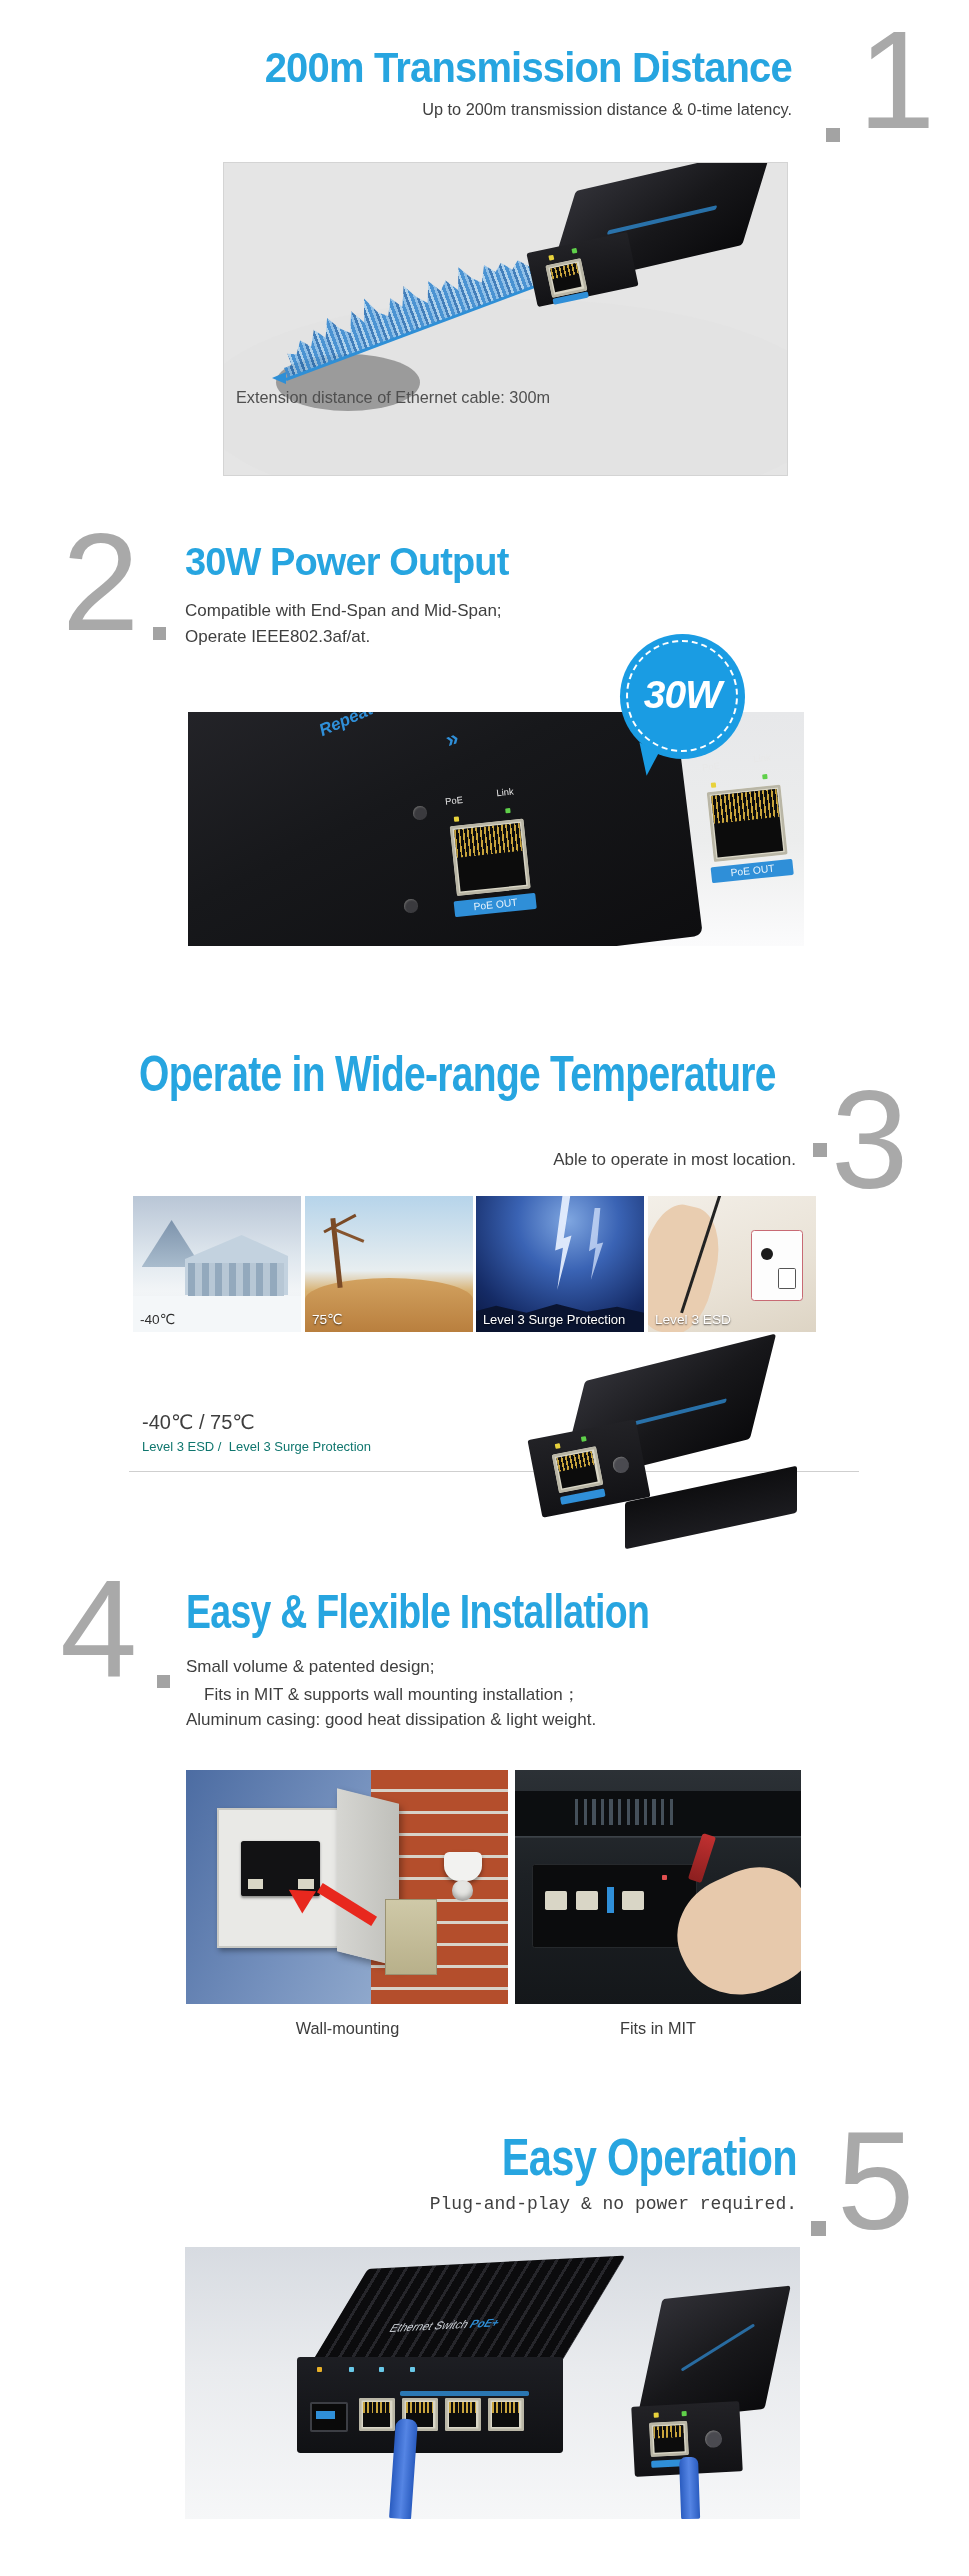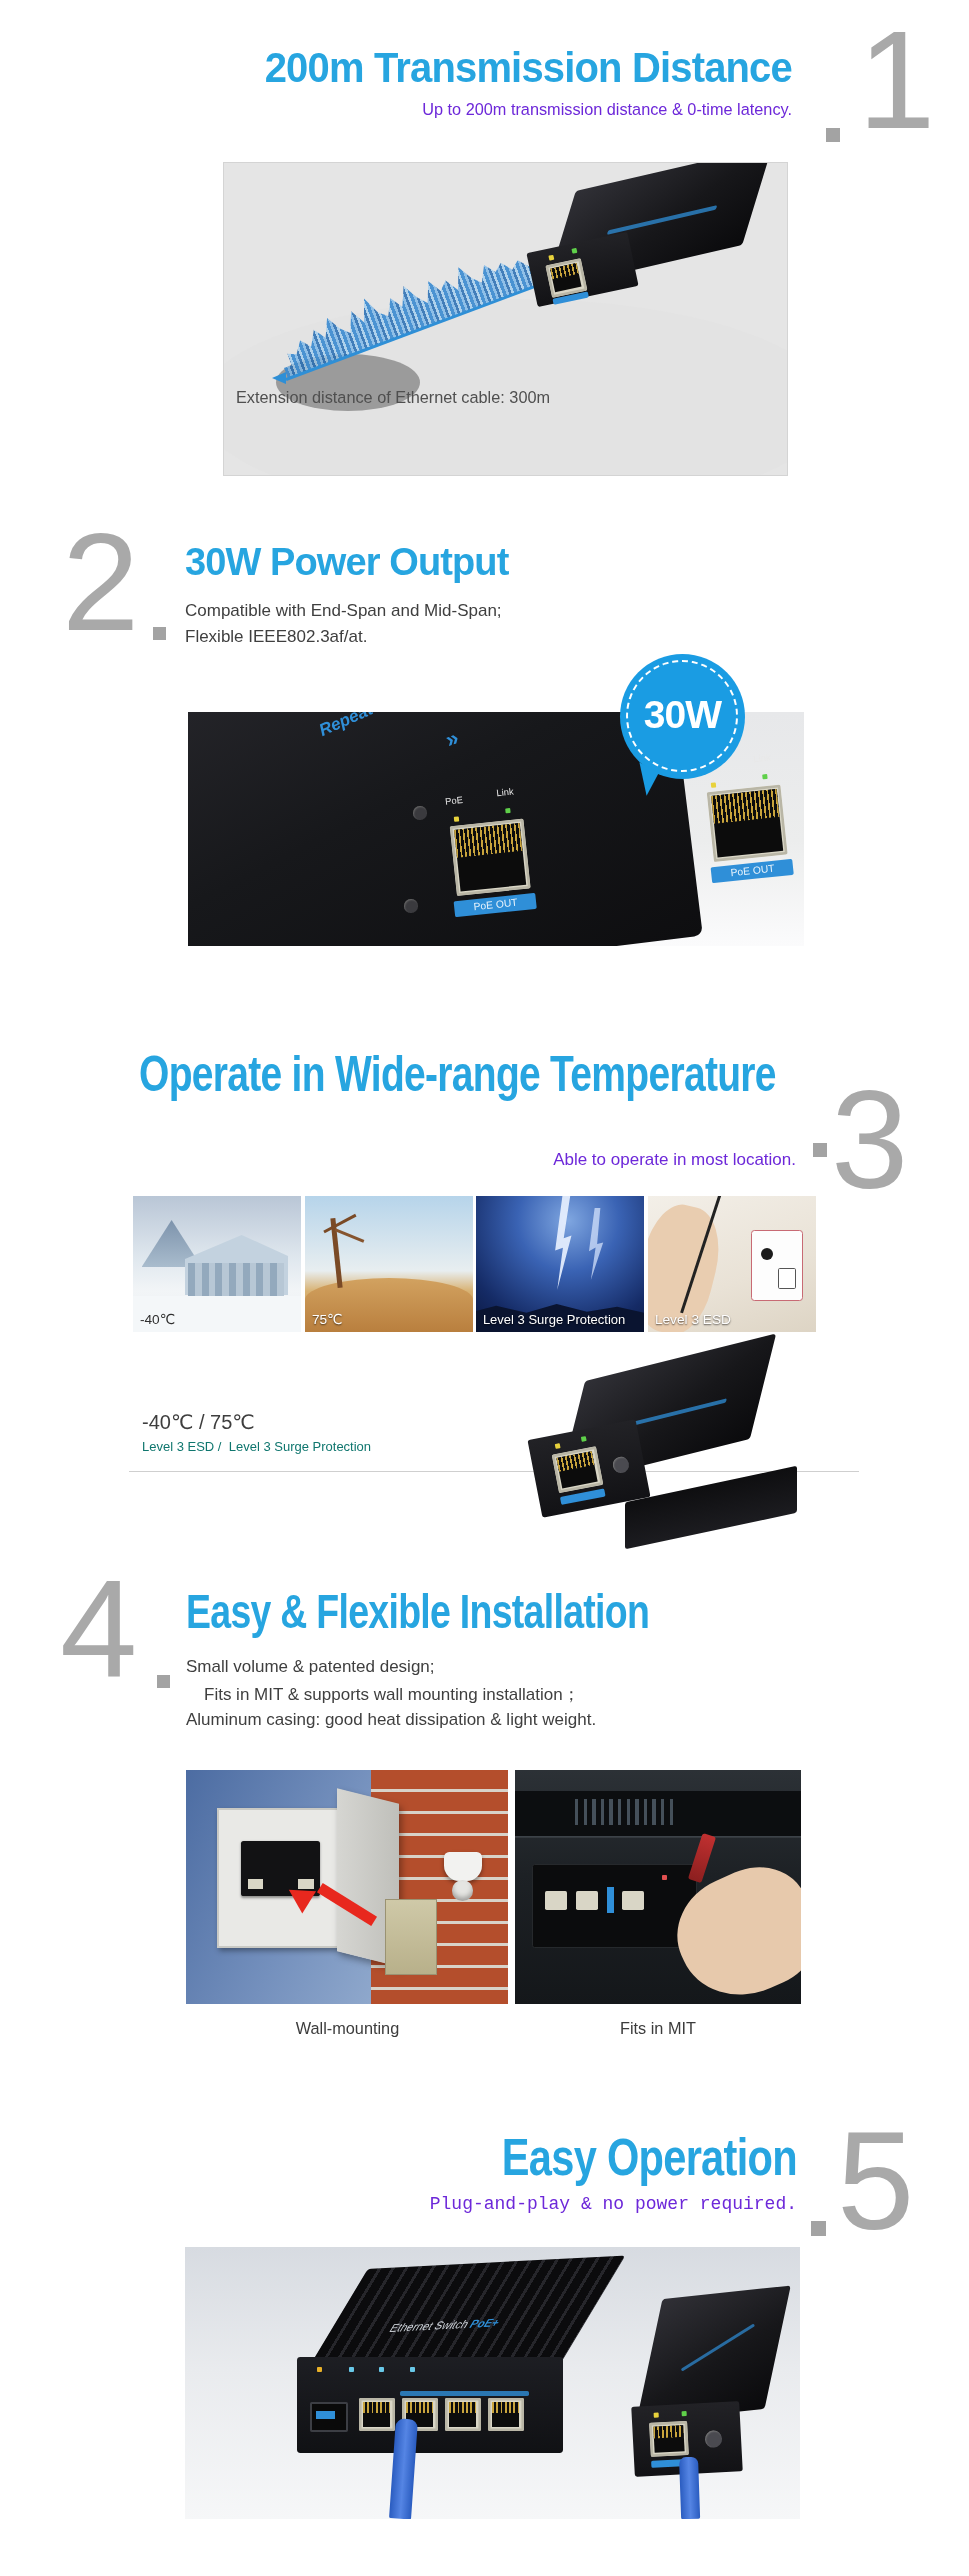--- a/index.html
+++ b/index.html
@@ -7,21 +7,21 @@
         font-family:"Liberation Sans","DejaVu Sans",sans-serif;}
   .abs{position:absolute;}
   
   .num{position:absolute;font-size:139px;line-height:1;font-weight:100;color:#a9a9a9;
        font-family:"Liberation Sans",sans-serif;}
   .sq{position:absolute;background:#a3a3a3;}
   
   .title{position:absolute;color:#27a5e0;font-weight:bold;line-height:1.05;white-space:nowrap;letter-spacing:-0.9px;}
   .oL{transform-origin:left top;}
   .oR{transform-origin:right top;text-align:right;}
-  .sub{position:absolute;color:#6d28d9;white-space:nowrap;}
+  .sub{position:absolute;color:#404040;white-space:nowrap;}
   .bodyline{position:absolute;color:#3f3f3f;font-size:17px;white-space:nowrap;}
   .frame{position:absolute;overflow:hidden;}
   .cap{position:absolute;color:#3c3c3c;font-size:16.3px;text-align:center;}
   
   .phlabel{position:absolute;left:6.9px;bottom:5.2px;font-size:13.7px;color:#fff;
            text-shadow:0 0.9px 1.7px rgba(0,0,0,.65);white-space:nowrap;}
   
   .devtop{position:absolute;background:linear-gradient(150deg,#303036 0%,#17171a 55%,#0a0a0c 100%);border-radius:3.4px;}
   .devfront{position:absolute;background:linear-gradient(180deg,#222226,#121215);border-radius:2.6px;}
   .jack{position:absolute;background:#d9d6c6;border-radius:1.7px;
@@ -66,21 +66,21 @@
         <div class="bluestripe" style="left:15.5px;top:50px;width:36px;height:6px;"></div>
       </div>
     </div>
     <div class="abs" style="left:12px;top:225px;font-size:16.3px;color:#4f4f4f;">Extension distance of Ethernet cable: 300m</div>
   </div>
 
   <div class="num" style="left:62px;top:512px;">2</div>
   <div class="sq" style="left:153px;top:627px;width:13px;height:13px;"></div>
   <div class="title oL" style="left:185px;top:543px;font-size:38px;">30W Power Output</div>
   <div class="bodyline" style="left:185px;top:601px;">Compatible with End-Span and Mid-Span;</div>
-  <div class="bodyline" style="left:185px;top:627px;">Flexible IEEE802.3af/at.</div>
+  <div class="bodyline" style="left:185px;top:627px;">Operate IEEE802.3af/at.</div>
 
   <div class="frame" style="left:188px;top:712px;width:616px;height:234px;background:linear-gradient(180deg,#e7e8ea 0%,#eceded 55%,#fbfbfc 100%);">
 
     <div class="abs" style="left:-34px;top:-52px;width:532px;height:309px;transform:rotate(-7deg);background:linear-gradient(160deg,#26262b 0%,#17181b 45%,#0e0e10 100%);border-radius:8.6px;"></div>
     <div class="abs" style="left:129px;top:-5.2px;color:#2f8fd8;font-size:17px;font-style:italic;font-weight:bold;transform:rotate(-24deg);">Repeater</div>
     <div class="abs" style="left:258px;top:13.7px;color:#2f8fd8;font-size:22px;font-weight:bold;transform:rotate(-20deg);">»</div>
 
     <div class="abs" style="left:258px;top:79px;width:94px;height:129px;transform:rotate(-6deg);">
       <div class="abs" style="left:5.2px;top:0;color:#e8e8e8;font-size:9.4px;">PoE</div>
       <div class="abs" style="left:57px;top:-3.4px;color:#e8e8e8;font-size:9.4px;">Link</div>
@@ -100,21 +100,21 @@
       <div class="jack" style="left:6.9px;top:31px;width:74px;height:70px;">
           <div class="jack-in"></div>
         </div>
       <div class="bluestripe" style="left:3.4px;top:106px;width:82px;height:15.5px;text-align:center;color:#eaf4fc;font-size:10.3px;line-height:15.5px;">PoE OUT</div>
     </div>
 
     <div class="abs" style="left:225px;top:94px;width:13.7px;height:13.7px;border-radius:50%;background:#3a3a3e;box-shadow:inset 0.9px 0.9px 1.7px #666;"></div>
     <div class="abs" style="left:216px;top:187px;width:13.7px;height:13.7px;border-radius:50%;background:#3a3a3e;box-shadow:inset 0.9px 0.9px 1.7px #666;"></div>
   </div>
 
-  <div class="abs" style="left:620px;top:654px;width:125px;height:125px;">
+  <div class="abs" style="left:620px;top:634px;width:125px;height:125px;font-style:italic;">
     <div class="abs" style="left:0;top:0;width:125px;height:125px;background:#1a9ce3;border-radius:50%;"></div>
     <div class="abs" style="left:12px;top:112px;width:0;height:0;border-left:22px solid transparent;border-top:26px solid #1a9ce3;transform:rotate(28deg);"></div>
     <div class="abs" style="left:6px;top:6px;width:108px;height:108px;border:2.6px dashed #fff;border-radius:50%;"></div>
     <div class="abs" style="left:0;top:39px;width:125px;text-align:center;color:#fff;font-size:39px;font-weight:bold;letter-spacing:-0.9px;">30W</div>
   </div>
 
   <div class="title oL" style="left:139px;top:1048px;font-size:50px;transform:scaleX(.78);">Operate in Wide-range Temperature</div>
   <div class="sq" style="left:813px;top:1143px;width:13.7px;height:13.7px;"></div>
   <div class="num" style="left:831px;top:1070px;">3</div>
   <div class="sub" style="right:174px;top:1150px;font-size:17px;">Able to operate in most location.</div>

